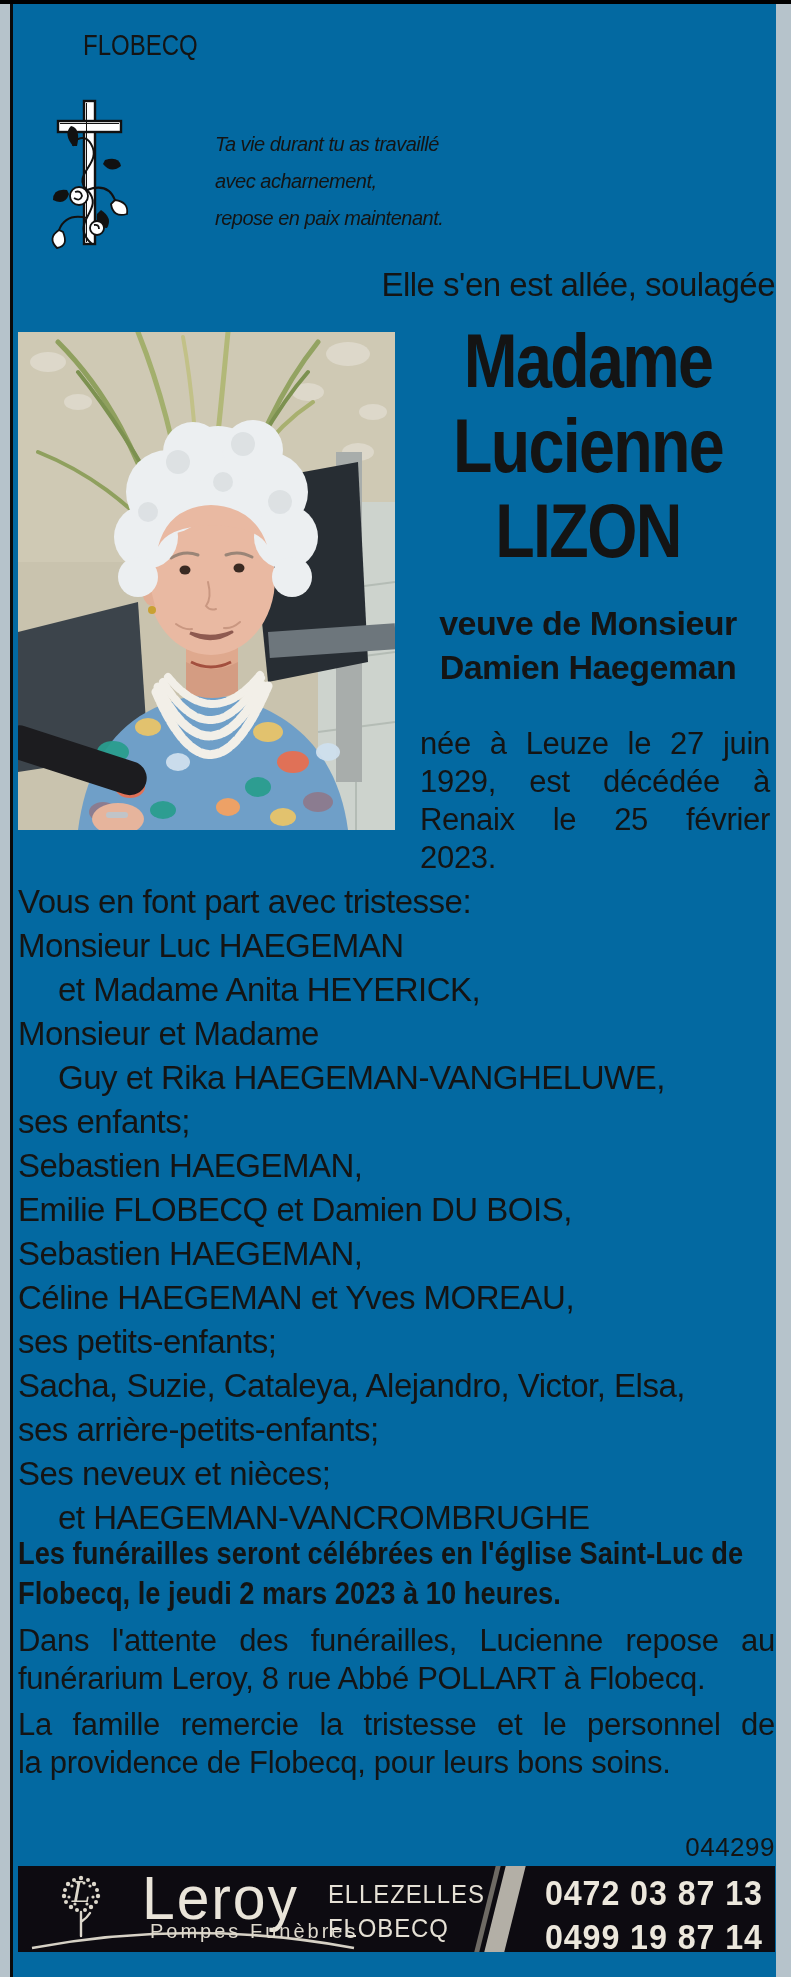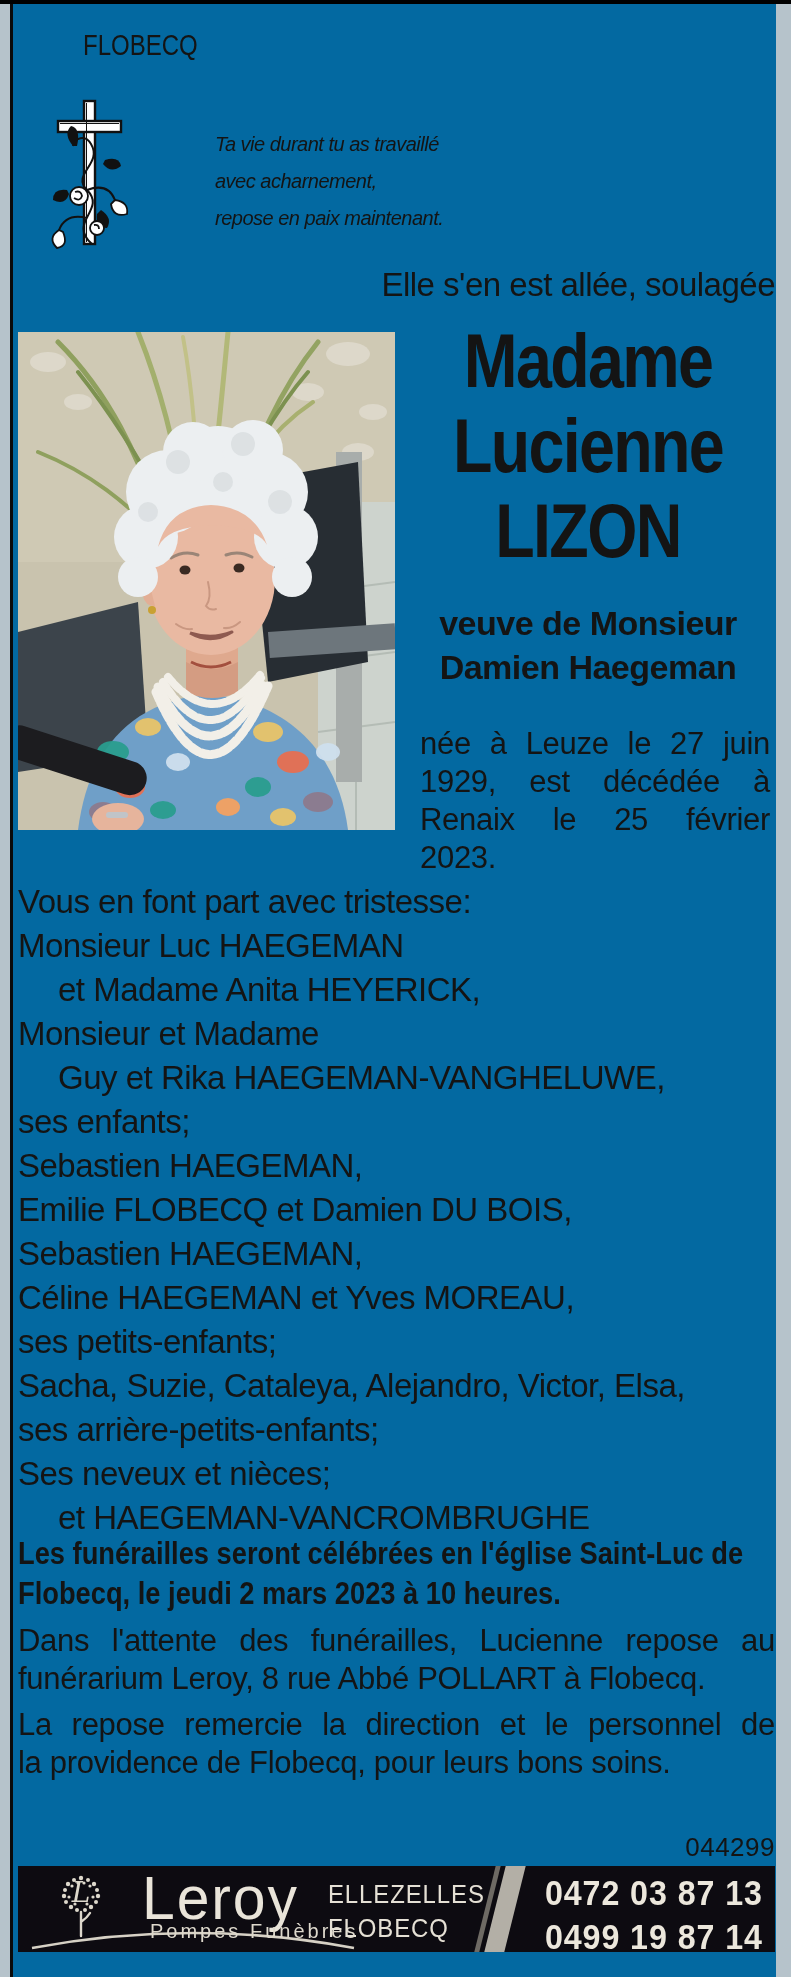--- a/index.html
+++ b/index.html
@@ -253,21 +253,21 @@
       </div>
     <div class="announce">
         <div class="ann-line">Les funérailles seront célébrées en l'église Saint-Luc de</div>
         <div class="ann-line last">Flobecq, le jeudi 2 mars 2023 à 10 heures.</div>
       </div>
     <div class="para">
         <div class="just-line">Dans l'attente des funérailles, Lucienne repose au</div>
         <div class="just-line last">funérarium Leroy, 8 rue Abbé POLLART à Flobecq.</div>
       </div>
     <div class="para">
-        <div class="just-line">La repose remercie la direction et le personnel de</div>
+        <div class="just-line">La famille remercie la tristesse et le personnel de</div>
         <div class="just-line last">la providence de Flobecq, pour leurs bons soins.</div>
       </div>
   </div>
 
   <div class="refnum">044299</div>
 
   <div class="banner">
     <svg class="tree" width="58" height="78" viewBox="0 0 58 78">
       <g fill="#ddd8cc">
         <circle cx="29" cy="8" r="2.2"></circle>

